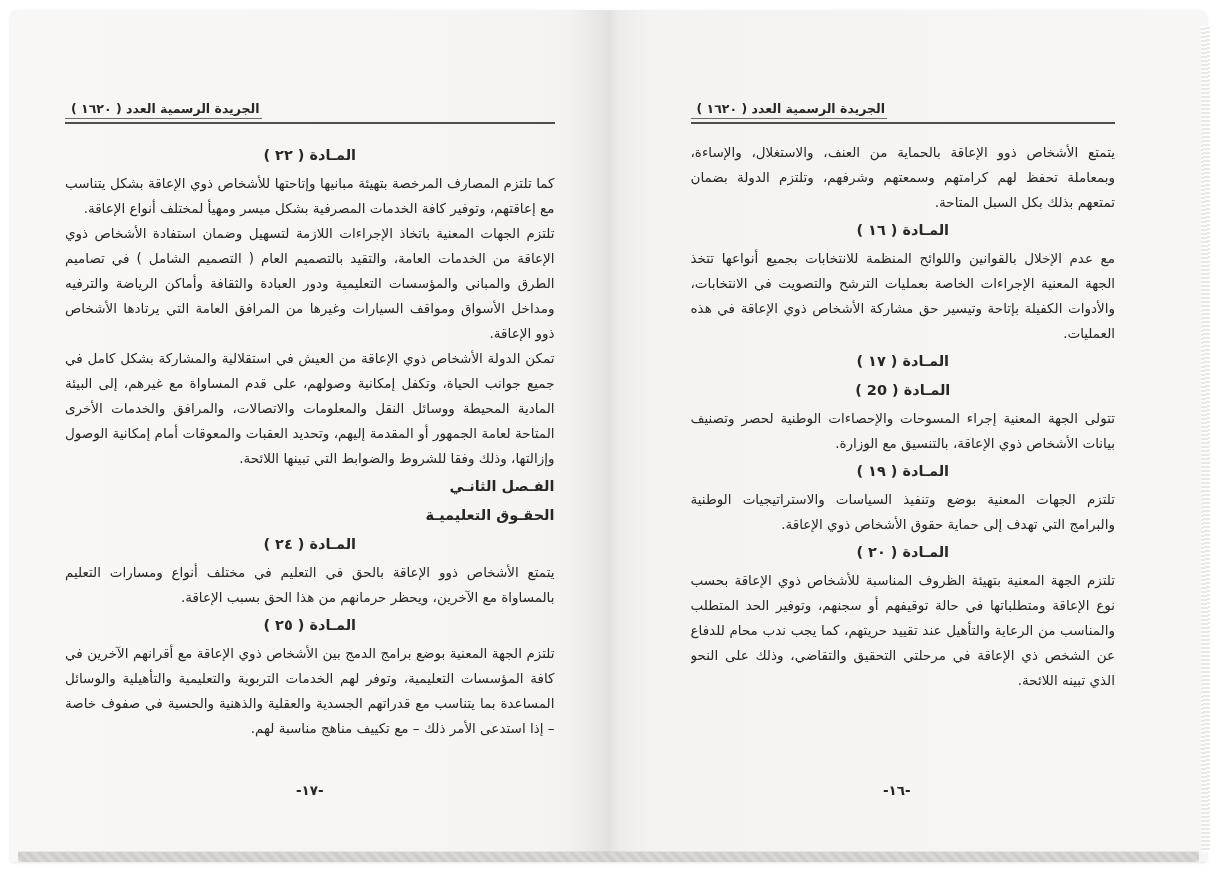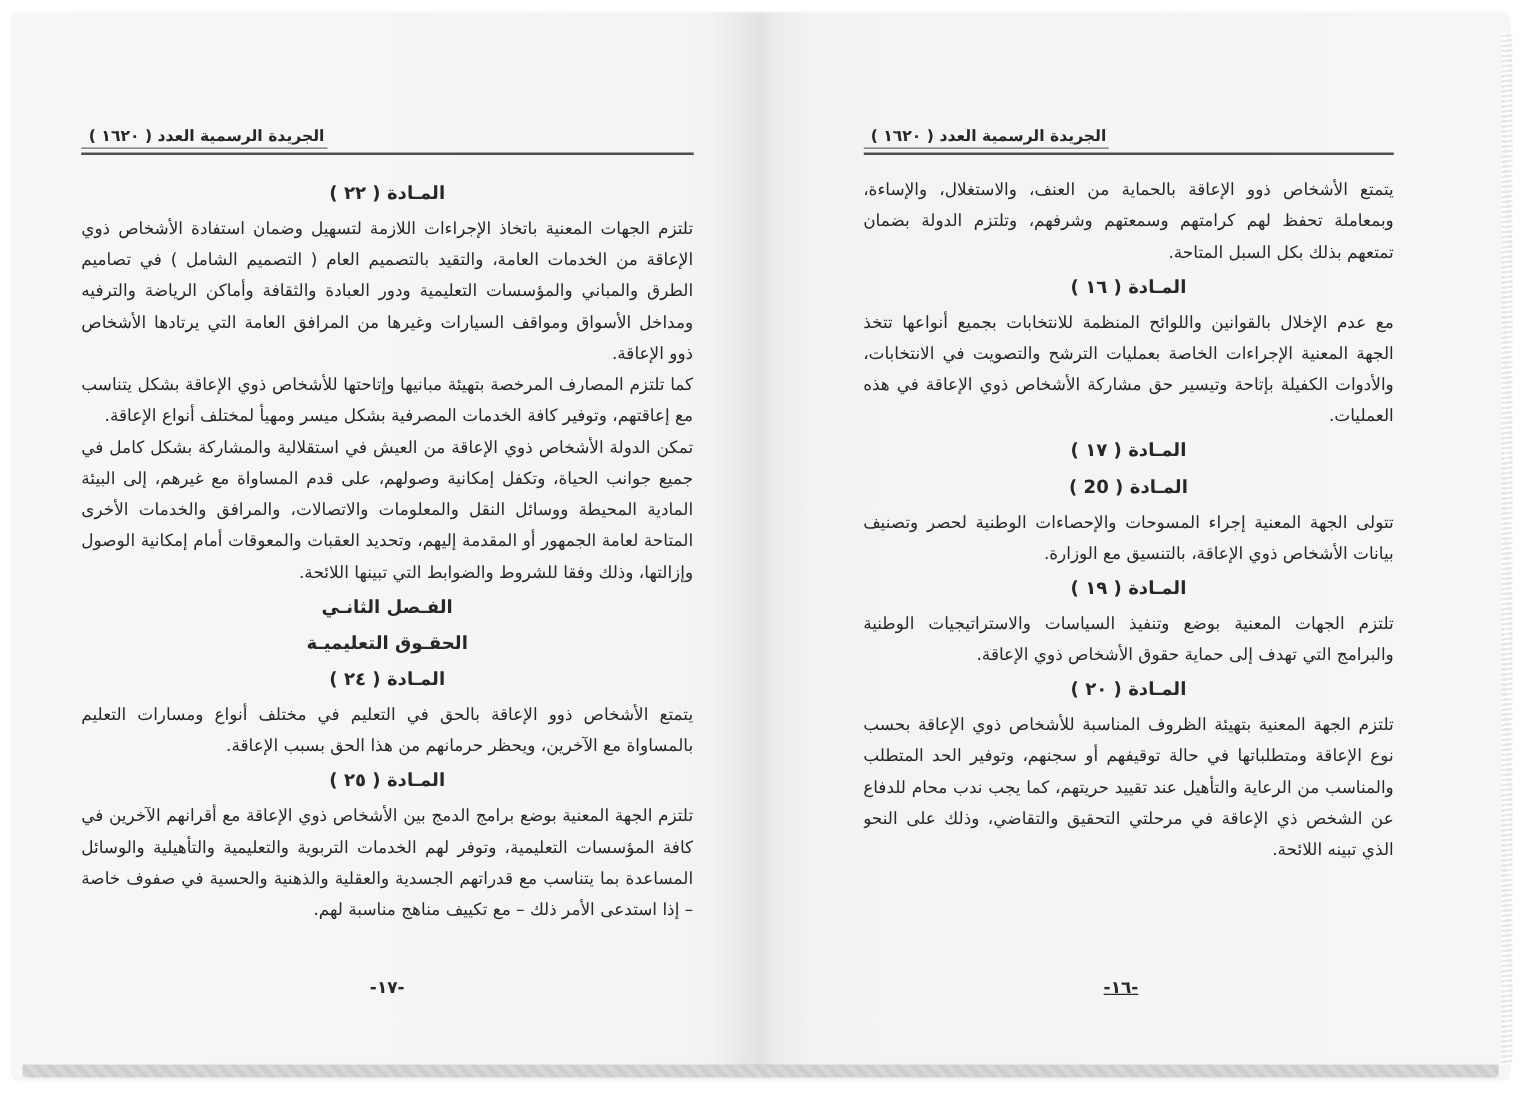--- a/index.html
+++ b/index.html
@@ -85,48 +85,48 @@
   .article-title{
     font-size:14.5px;
     font-weight:bold;
     text-align:center;
     line-height:27px;
     margin:2px 0;
   }
   .chapter-title{
     font-size:14.5px;
     font-weight:bold;
-    text-align:center;
+    text-align:right;
     line-height:27px;
     margin:2px 0;
   }
   .page-number{
     position:absolute;bottom:64px;
     text-align:center;
     font-size:13.5px;
     font-weight:bold;
     direction:rtl;
   }
-  .page.right .page-number{left:70px;right:92px;text-decoration:underline;}
+  .page.right .page-number{left:70px;right:92px;}
   .page.left  .page-number{left:55px;right:54px;}
 </style>
 </head>
 <body>
 
 <div class="book">
 
   <section class="page left">
     <div class="page-header">
       <span class="header-text">الجريدة الرسمية العدد ( ١٦٢٠ )</span>
       <div class="header-rule"></div>
     </div>
     <div class="content">
         <div class="block article-title">المـادة ( ٢٢ )</div>
+        <div class="block paragraph">كما تلتزم المصارف المرخصة بتهيئة مبانيها وإتاحتها للأشخاص ذوي الإعاقة بشكل يتناسب مع إعاقتهم، وتوفير كافة الخدمات المصرفية بشكل ميسر ومهيأ لمختلف أنواع الإعاقة.</div>
         <div class="block paragraph">تلتزم الجهات المعنية باتخاذ الإجراءات اللازمة لتسهيل وضمان استفادة الأشخاص ذوي الإعاقة من الخدمات العامة، والتقيد بالتصميم العام ( التصميم الشامل ) في تصاميم الطرق والمباني والمؤسسات التعليمية ودور العبادة والثقافة وأماكن الرياضة والترفيه ومداخل الأسواق ومواقف السيارات وغيرها من المرافق العامة التي يرتادها الأشخاص ذوو الإعاقة.</div>
-        <div class="block paragraph">كما تلتزم المصارف المرخصة بتهيئة مبانيها وإتاحتها للأشخاص ذوي الإعاقة بشكل يتناسب مع إعاقتهم، وتوفير كافة الخدمات المصرفية بشكل ميسر ومهيأ لمختلف أنواع الإعاقة.</div>
         <div class="block paragraph">تمكن الدولة الأشخاص ذوي الإعاقة من العيش في استقلالية والمشاركة بشكل كامل في جميع جوانب الحياة، وتكفل إمكانية وصولهم، على قدم المساواة مع غيرهم، إلى البيئة المادية المحيطة ووسائل النقل والمعلومات والاتصالات، والمرافق والخدمات الأخرى المتاحة لعامة الجمهور أو المقدمة إليهم، وتحديد العقبات والمعوقات أمام إمكانية الوصول وإزالتها، وذلك وفقا للشروط والضوابط التي تبينها اللائحة.</div>
         <div class="block chapter-title">الفـصل الثانـي</div>
         <div class="block chapter-title">الحقـوق التعليميـة</div>
         <div class="block article-title">المـادة ( ٢٤ )</div>
         <div class="block paragraph">يتمتع الأشخاص ذوو الإعاقة بالحق في التعليم في مختلف أنواع ومسارات التعليم بالمساواة مع الآخرين، ويحظر حرمانهم من هذا الحق بسبب الإعاقة.</div>
         <div class="block article-title">المـادة ( ٢٥ )</div>
         <div class="block paragraph">تلتزم الجهة المعنية بوضع برامج الدمج بين الأشخاص ذوي الإعاقة مع أقرانهم الآخرين في كافة المؤسسات التعليمية، وتوفر لهم الخدمات التربوية والتعليمية والتأهيلية والوسائل المساعدة بما يتناسب مع قدراتهم الجسدية والعقلية والذهنية والحسية في صفوف خاصة – إذا استدعى الأمر ذلك – مع تكييف مناهج مناسبة لهم.</div>
       </div>
     <div class="page-number">-١٧-</div>
   </section>

